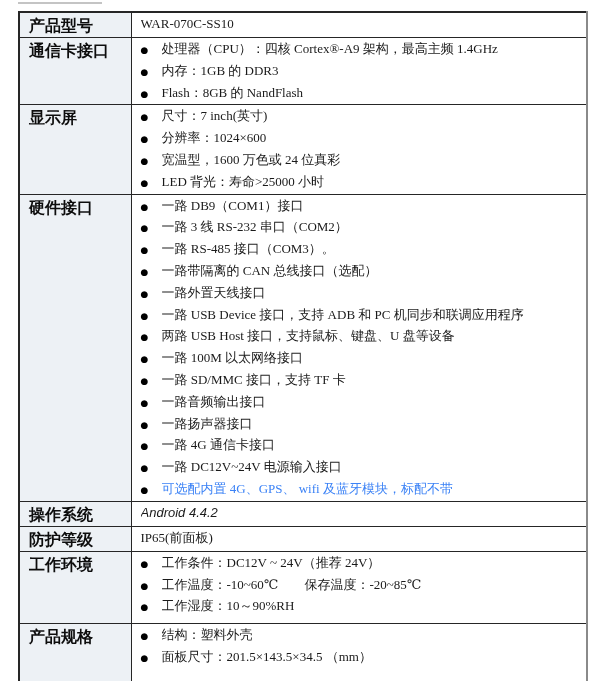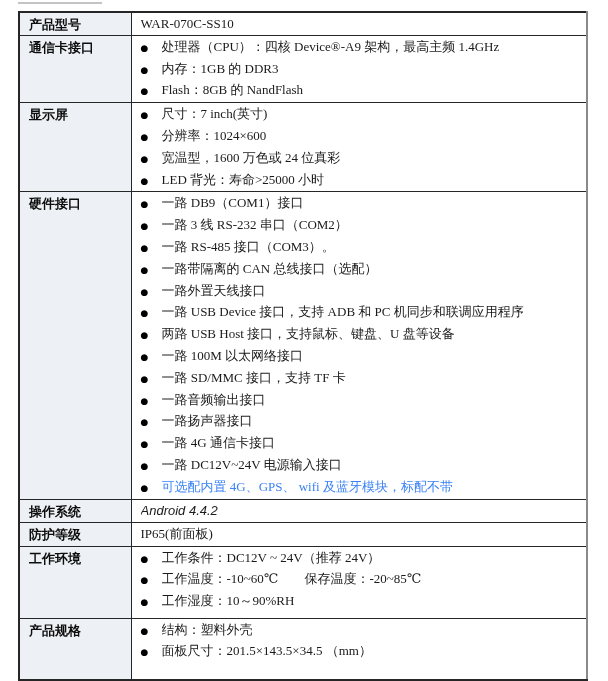--- a/index.html
+++ b/index.html
@@ -24,21 +24,21 @@
   }
   col.c-label{width:112px;}
   col.c-value{width:456px;}
   th,td{
     border:1.5px solid var(--border);
     vertical-align:top;margin:0;
   }
   th{
     background:var(--header-bg);
     font-family:"Liberation Sans","DejaVu Sans",sans-serif;
-    font-weight:bold;font-size:13px;text-align:left;
+    font-weight:bold;font-size:16px;text-align:left;
     padding:3px 4px 0 9px;color:#0d0d0d;
   }
   td{
     font-size:13px;padding:1px 4px 0 9px;background:#ffffff;
   }
   .line{display:flex;align-items:baseline;line-height:20.8px;justify-content:flex-end;}
   .bullet{
     flex:0 0 21px;font-size:9px;line-height:20.8px;color:#000;
     font-family:"DejaVu Sans",sans-serif;
   }
@@ -62,21 +62,21 @@
           <div class="line">
             <span class="line-text">WAR-070C-SS10</span>
           </div>
         </td>
       </tr>
       <tr style="height: 65px;">
         <th>通信卡接口</th>
         <td>
           <div class="line">
             <span class="bullet">●</span>
-            <span class="line-text">处理器（CPU）：四核 Device®-A9 架构，最高主频 1.4GHz</span>
+            <span class="line-text">处理器（CPU）：四核 Cortex®-A9 架构，最高主频 1.4GHz</span>
           </div>
           <div class="line">
             <span class="bullet">●</span>
             <span class="line-text">内存：1GB 的 DDR3</span>
           </div>
           <div class="line">
             <span class="bullet">●</span>
             <span class="line-text">Flash：8GB 的 NandFlash</span>
           </div>
         </td>

